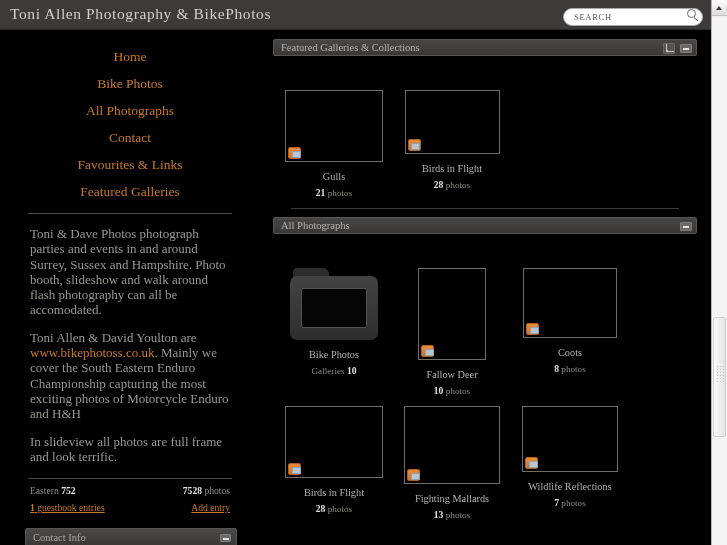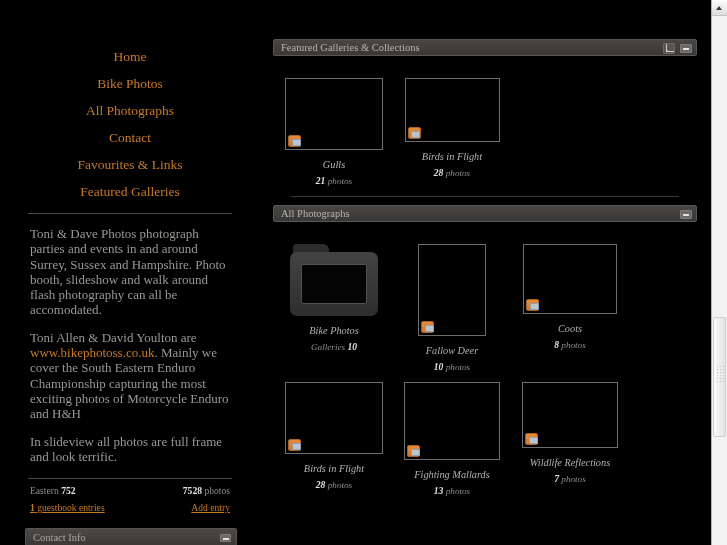--- a/index.html
+++ b/index.html
@@ -225,22 +225,21 @@
   }
   .sec-rule {
     height: 1px;
     background: #3a3a38;
     margin: 10px 26px 0 26px;
   }
 
   .grid {
     display: flex;
     flex-wrap: wrap;
-    padding: 12px 10px 0 10px;
-    font-style: italic;
+    padding: 24px 10px 0 10px;
   }
   .cell {
     width: 118px;
     display: flex;
     flex-direction: column;
     align-items: center;
     margin-top: 10px;
   }
   .thumbbox {
     position: relative;
@@ -298,20 +297,30 @@
     text-align: center;
     white-space: nowrap;
   }
   .subcap b { color: #e2e0dc; font-size: 9.6px; }
 </style>
 </head>
 <body>
 
 <div id="page">
 
+  <div id="header">
+    <div id="site-title">Toni Allen Photography &amp; BikePhotos</div>
+    <div id="search-wrap">
+      <input id="search-input" type="text" placeholder="SEARCH" style="">
+      <span id="search-icon">
+        <span class="ring"></span>
+          <span class="hdl"></span>
+      </span>
+    </div>
+  </div>
 
   <div id="scrollbar">
     <div id="sb-up">
         <span class="arw"></span>
       </div>
     <div id="sb-track">
       <div id="sb-thumb">
         <div id="sb-grip">
             <i style="left: 0px; top: 0px;"></i>
             <i style="left: 3px; top: 0px;"></i>

